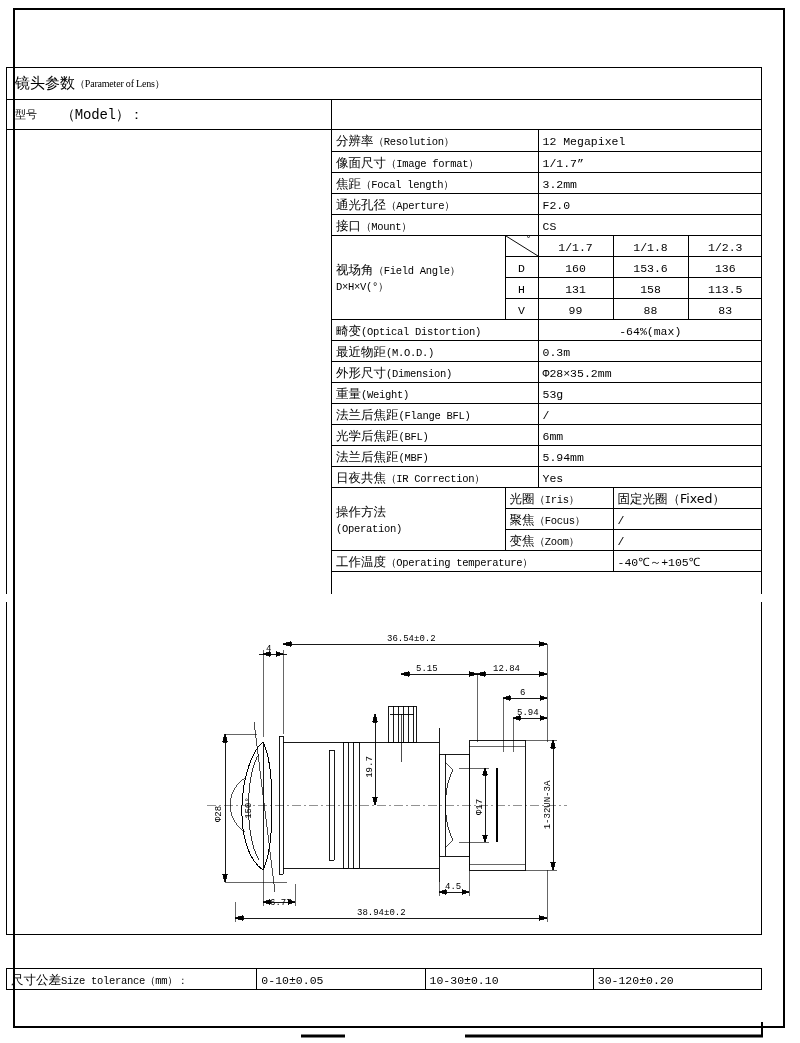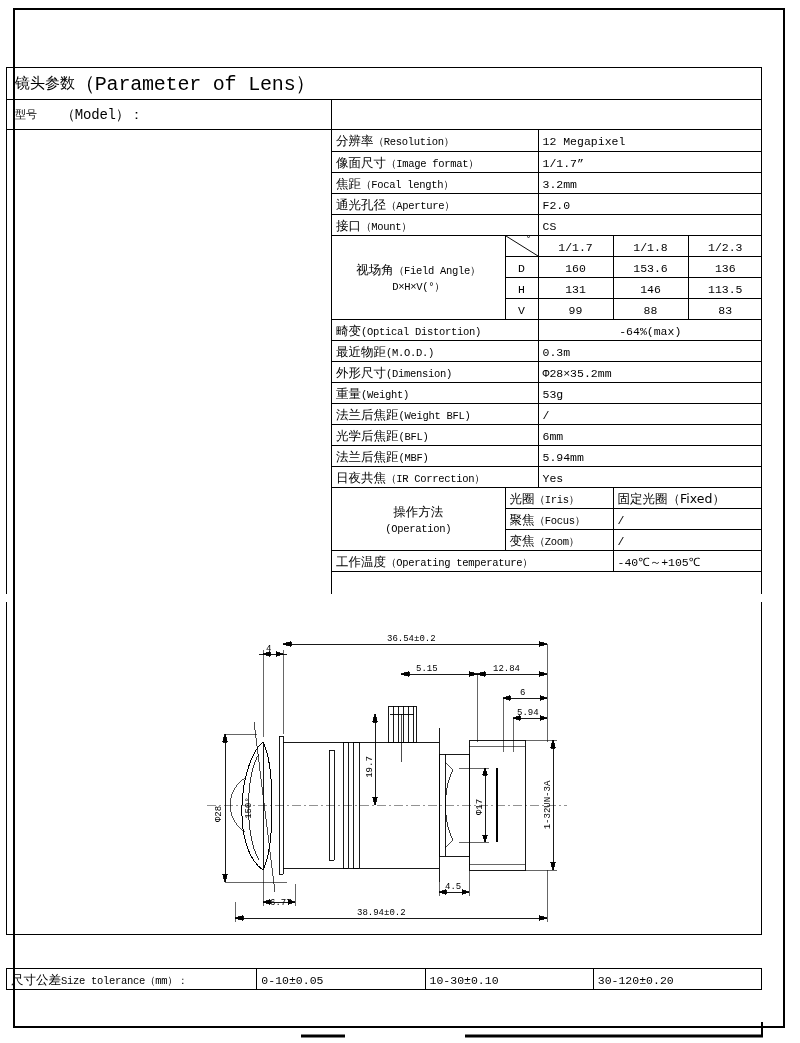--- a/index.html
+++ b/index.html
@@ -46,21 +46,21 @@
   .band {
     border: 1px solid #000;
     border-bottom: none;
     height: 32px;
     display: flex;
     align-items: center;
     padding-left: 8px;
     box-sizing: border-box;
   }
   .band .cn { font-size: 15px; }
-  .band .en { font-size: 20px; }
+  .band .en { font-size: 10px; font-family: Liberation Serif, serif; }
 
   .model-row {
     border: 1px solid #000;
     border-bottom: none;
     display: flex;
     height: 30px;
     box-sizing: border-box;
   }
   .model-row .mcell {
     flex: 0 0 325px;
@@ -120,21 +120,20 @@
   }
   .diag .deg {
     position: absolute;
     right: 6px;
     top: -1px;
     font-family: "Liberation Mono", monospace;
     font-size: 10px;
   }
 
   .fa-label {
-    text-align: center;
     line-height: 1.35;
   }
 
   
   .size-block {
     position: absolute;
     left: 6px;
     top: 602px;
     width: 756px;
   }
@@ -270,21 +269,21 @@
           </tr>
           <tr>
             <td class="ctr"><span class="v">D</span></td>
             <td class="ctr"><span class="v">160</span></td>
             <td class="ctr"><span class="v">153.6</span></td>
             <td class="ctr lastcol"><span class="v">136</span></td>
           </tr>
           <tr>
             <td class="ctr"><span class="v">H</span></td>
             <td class="ctr"><span class="v">131</span></td>
-            <td class="ctr"><span class="v">146</span></td>
+            <td class="ctr"><span class="v">158</span></td>
             <td class="ctr lastcol"><span class="v">113.5</span></td>
           </tr>
           <tr>
             <td class="ctr"><span class="v">V</span></td>
             <td class="ctr"><span class="v">99</span></td>
             <td class="ctr"><span class="v">88</span></td>
             <td class="ctr lastcol"><span class="v">83</span></td>
           </tr>
 
           <tr>
@@ -314,21 +313,21 @@
           <tr>
             <td colspan="2">
               <span class="lbl-cn">重量</span><span class="lbl-en">(Weight)</span>
             </td>
             <td colspan="3" class="lastcol">
               <span class="v">53g</span>
             </td>
           </tr>
           <tr>
             <td colspan="2">
-              <span class="lbl-cn">法兰后焦距</span><span class="lbl-en">(Weight BFL)</span>
+              <span class="lbl-cn">法兰后焦距</span><span class="lbl-en">(Flange BFL)</span>
             </td>
             <td colspan="3" class="lastcol">
               <span class="v">/</span>
             </td>
           </tr>
           <tr>
             <td colspan="2">
               <span class="lbl-cn">光学后焦距</span><span class="lbl-en">(BFL)</span>
             </td>
             <td colspan="3" class="lastcol">

